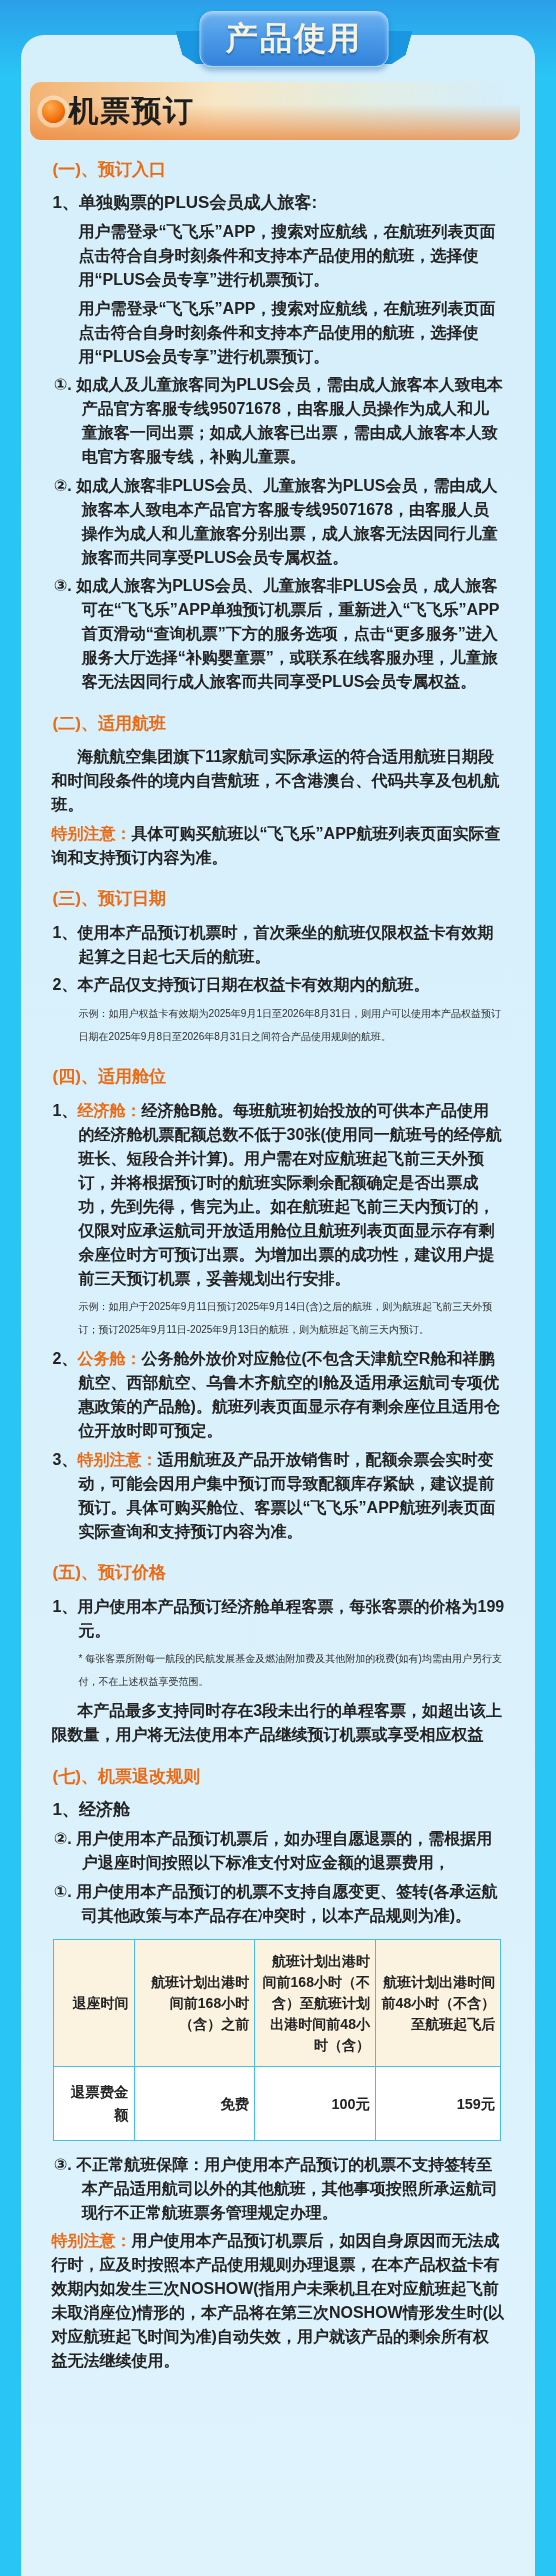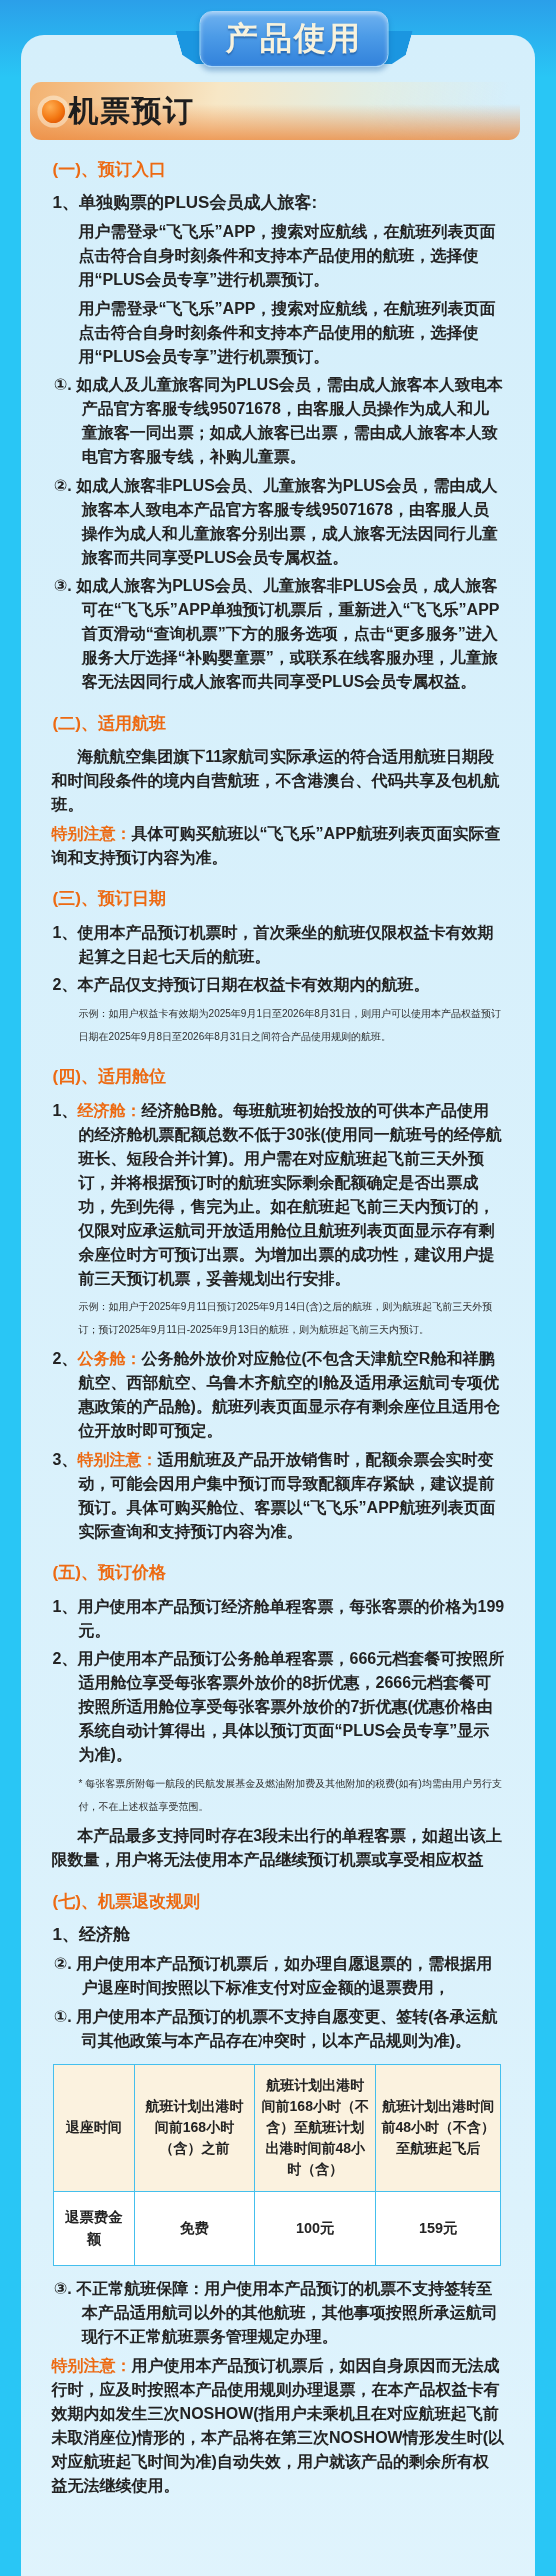--- a/index.html
+++ b/index.html
@@ -49,21 +49,21 @@
   p{margin:4.6px 0;font-size:16px;line-height:24px;font-weight:bold;}
   .h-num{font-size:17px;margin:8.2px 0 5.2px 1px;}
   .para{margin-left:27px;}
   .para-indent{text-indent:1.6em;}
   .cl{padding-left:28px;text-indent:-28px;margin-left:2.1px;}
   .hang{padding-left:26px;text-indent:-26px;margin-left:1px;}
   .example{font-weight:normal;font-size:10px;line-height:23px;margin:3.1px 0 6.2px 27px;color:#2d2d2d;}
   .org{color:#ED6A12;}
   
   table{border-collapse:collapse;width:99%;margin:11.3px 0 11.3px 1.5px;background:#FFFFFF;}
-  th,td{border:1px solid #44BFED;text-align:center;vertical-align:middle;}
+  th,td{border:1px solid #44BFED;text-align:right;vertical-align:middle;}
   th{background:#FBF2DF;font-size:14px;font-weight:bold;line-height:1.5;padding:10.3px 5.2px;}
   td{font-size:14.4px;font-weight:bold;line-height:1.55;padding:12.4px 6.2px;}
   .refund-table col.c1{width:18%;} .refund-table col.c2{width:27%;}
   .refund-table col.c3{width:27%;} .refund-table col.c4{width:28%;}
   .refund-table td{padding:14.4px 5.2px;}
 </style>
 </head>
 <body>
 
 <div class="badge-wrap">
@@ -99,21 +99,20 @@
   <p class="example">示例：如用户权益卡有效期为2025年9月1日至2026年8月31日，则用户可以使用本产品权益预订日期在2025年9月8日至2026年8月31日之间符合产品使用规则的航班。</p>
 
   <div class="h-orange">(四)、适用舱位</div>
   <p class="hang"><span>1、</span><span class="org">经济舱：</span><span>经济舱B舱。每班航班初始投放的可供本产品使用的经济舱机票配额总数不低于30张(使用同一航班号的经停航班长、短段合并计算)。用户需在对应航班起飞前三天外预订，并将根据预订时的航班实际剩余配额确定是否出票成功，先到先得，售完为止。如在航班起飞前三天内预订的，仅限对应承运航司开放适用舱位且航班列表页面显示存有剩余座位时方可预订出票。为增加出票的成功性，建议用户提前三天预订机票，妥善规划出行安排。</span></p>
   <p class="example">示例：如用户于2025年9月11日预订2025年9月14日(含)之后的航班，则为航班起飞前三天外预订；预订2025年9月11日-2025年9月13日的航班，则为航班起飞前三天内预订。</p>
   <p class="hang"><span>2、</span><span class="org">公务舱：</span><span>公务舱外放价对应舱位(不包含天津航空R舱和祥鹏航空、西部航空、乌鲁木齐航空的I舱及适用承运航司专项优惠政策的产品舱)。航班列表页面显示存有剩余座位且适用仓位开放时即可预定。</span></p>
   <p class="hang"><span>3、</span><span class="org">特别注意：</span><span>适用航班及产品开放销售时，配额余票会实时变动，可能会因用户集中预订而导致配额库存紧缺，建议提前预订。具体可购买舱位、客票以“飞飞乐”APP航班列表页面实际查询和支持预订内容为准。</span></p>
 
   <div class="h-orange">(五)、预订价格</div>
   <p class="hang"><span>1、</span><span>用户使用本产品预订经济舱单程客票，每张客票的价格为199元。</span></p>
-  <p class="hang"><span>2、</span><span>用户使用本产品预订公务舱单程客票，666元档套餐可按照所适用舱位享受每张客票外放价的8折优惠，2666元档套餐可按照所适用舱位享受每张客票外放价的7折优惠(优惠价格由系统自动计算得出，具体以预订页面“PLUS会员专享”显示为准)。</span></p>
   <p class="example">* 每张客票所附每一航段的民航发展基金及燃油附加费及其他附加的税费(如有)均需由用户另行支付，不在上述权益享受范围。</p>
 
   <p class="para-indent">本产品最多支持同时存在3段未出行的单程客票，如超出该上限数量，用户将无法使用本产品继续预订机票或享受相应权益</p>
 
   <div class="h-orange">(七)、机票退改规则</div>
   <p class="h-num"><span>1、</span><span>经济舱</span></p>
   <p class="cl"><span>②.</span> <span>用户使用本产品预订机票后，如办理自愿退票的，需根据用户退座时间按照以下标准支付对应金额的退票费用，</span></p>
   <p class="cl"><span>①.</span> <span>用户使用本产品预订的机票不支持自愿变更、签转(各承运航司其他政策与本产品存在冲突时，以本产品规则为准)。</span></p>
 
   <table class="refund-table">

